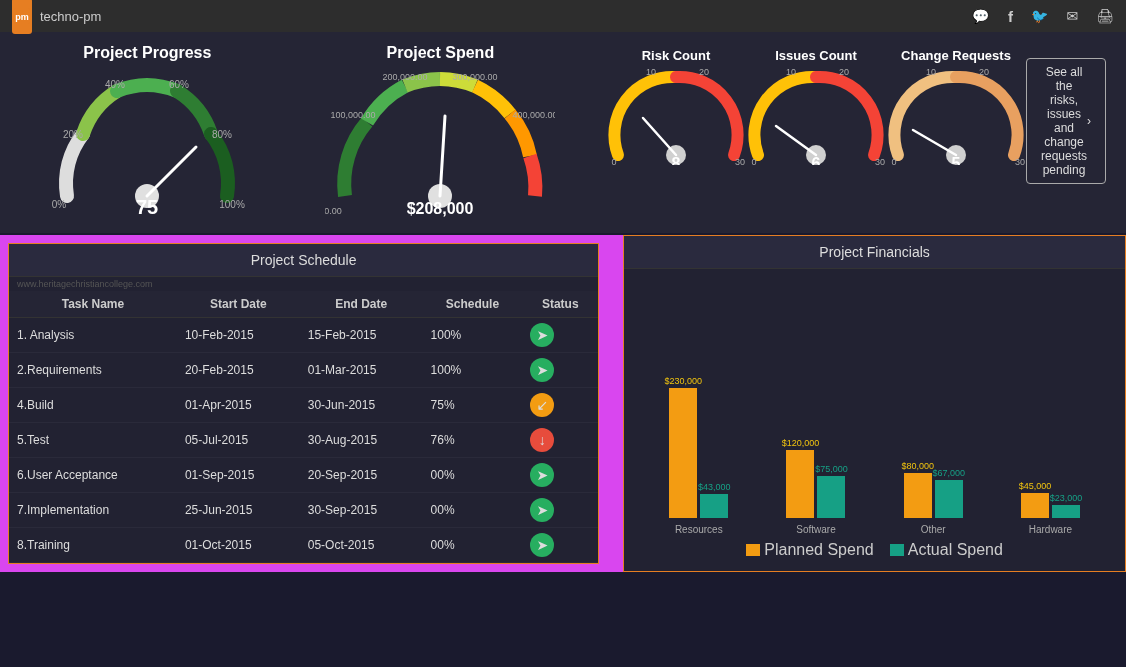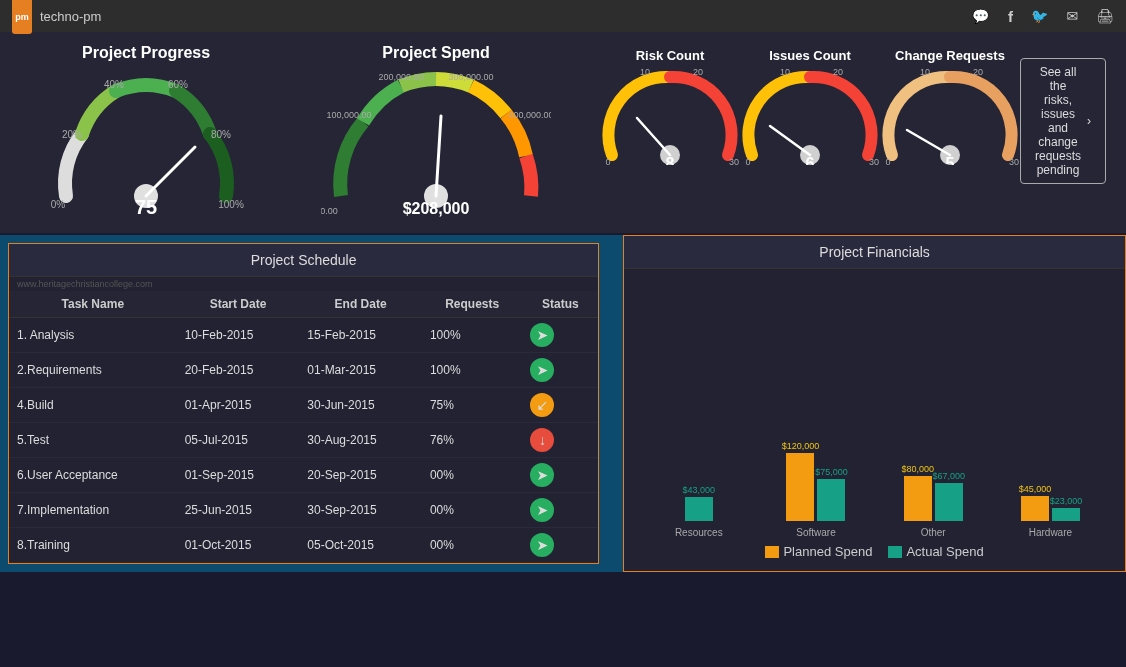--- a/index.html
+++ b/index.html
@@ -22,24 +22,24 @@
 
     
     .gauge-svg-wrap { position: relative; display: inline-block; }
 
     
     .right-gauges { flex: 1.4; display: flex; flex-direction: row; }
     .right-gauges-row { display: flex; justify-content: space-around; padding: 4px 0; }
     .small-gauge-container { text-align: center; flex: 1; }
     .small-gauge-title { font-size: 13px; color: #fff; font-weight: bold; margin-bottom: 2px; }
 
-    .see-all-btn { margin: 6px auto 0; display: flex; align-items: center; justify-content: center; border: 1px solid #aaa; padding: 6px 14px; border-radius: 4px; background: transparent; color: #ddd; font-size: 12px; cursor: pointer; gap: 6px; }
-
-    
-    .bottom-section { display: flex; flex: 1; gap: 16px; background: #0c4a6e; }
+    .see-all-btn { margin: 6px auto 0; display: flex; align-items: center; justify-content: center; border: 1px solid #aaa; padding: 6px 14px; border-radius: 4px; background: transparent; color: #ddd; font-size: 12px; cursor: pointer; }
+
+    
+    .bottom-section { display: flex; flex: 1; gap: 16px; background: #d946ef; }
 
     
     .schedule-panel { flex: 1; border: 1px solid #e67e22; margin: 8px; background: #222232; }
     .panel-header { background: #2a2a3e; padding: 8px; text-align: center; font-size: 14px; color: #ddd; border-bottom: 1px solid #333; }
     .schedule-table { width: 100%; border-collapse: collapse; font-size: 12px; }
     .schedule-table th { padding: 6px 8px; text-align: center; color: #ccc; border-bottom: 1px solid #333; background: #252535; }
     .schedule-table td { padding: 5px 8px; border-bottom: 1px solid #2a2a3a; color: #ddd; }
 
     
     .status-icon { width: 24px; height: 24px; border-radius: 50%; display: inline-flex; align-items: center; justify-content: center; font-size: 14px; }
@@ -48,21 +48,21 @@
     .financials-panel { flex: 0.85; border: 1px solid #e67e22; background: #222232; }
     .chart-area { padding: 10px 10px 5px; display: flex; flex-direction: column; height: calc(100% - 40px); }
     .bars-row { display: flex; align-items: flex-end; justify-content: space-around; flex: 1; gap: 8px; padding: 0 10px; }
     .bar-group { display: flex; flex-direction: column; align-items: center; gap: 2px; flex: 1; }
     .bar-pair { display: flex; align-items: flex-end; gap: 3px; }
     .bar { width: 28px; display: flex; flex-direction: column; align-items: center; }
     .bar-fill { width: 100%; }
     .bar-label { font-size: 9px; color: #f1c40f; margin-bottom: 2px; }
     .bar-label-teal { font-size: 9px; color: #16a085; margin-bottom: 2px; }
     .bar-category { font-size: 10px; color: #aaa; margin-top: 4px; text-align: center; }
-    .legend { display: flex; gap: 16px; justify-content: center; margin-top: 6px; font-size: 13px; color: #ccc; }
+    .legend { display: flex; gap: 16px; justify-content: center; margin-top: 6px; font-size: 16px; color: #ccc; }
     .legend-item { display: flex; align-items: center; gap: 4px; }
     .legend-dot { width: 14px; height: 12px; }
 
     .watermark { font-size: 9px; color: #555; padding: 2px 8px; }
   </style>
 </head>
 <body>
 
 <div class="topbar">
   <div class="topbar-left">
@@ -215,21 +215,21 @@
 
   <div class="schedule-panel">
     <div class="panel-header">Project Schedule</div>
     <div class="watermark">www.heritagechristiancollege.com</div>
     <table class="schedule-table">
       <thead>
         <tr>
           <th>Task Name</th>
           <th>Start Date</th>
           <th>End Date</th>
-          <th>Requests</th>
+          <th>Schedule</th>
           <th>Status</th>
         </tr>
       </thead>
       <tbody id="schedule-tbody">
       <tr>
     <td>1. Analysis</td>
     <td>10-Feb-2015</td>
     <td>15-Feb-2015</td>
     <td>100%</td>
     <td>
@@ -293,20 +293,24 @@
         </tbody>
     </table>
   </div>
 
   <div class="financials-panel">
     <div class="panel-header">Project Financials</div>
     <div class="chart-area">
       <div class="bars-row" id="bars-container">
       <div class="bar-group">
     <div class="bar-pair">
+      <div class="bar">
+        <div class="bar-label">$230,000</div>
+        <div class="bar-fill" style="height:130px;background:#f39c12;"></div>
+      </div>
       <div class="bar">
         <div class="bar-label-teal">$43,000</div>
         <div class="bar-fill" style="height:24px;background:#16a085;"></div>
       </div>
     </div>
     <div class="bar-category">Resources</div>
   </div>
           <div class="bar-group">
     <div class="bar-pair">
       <div class="bar">

